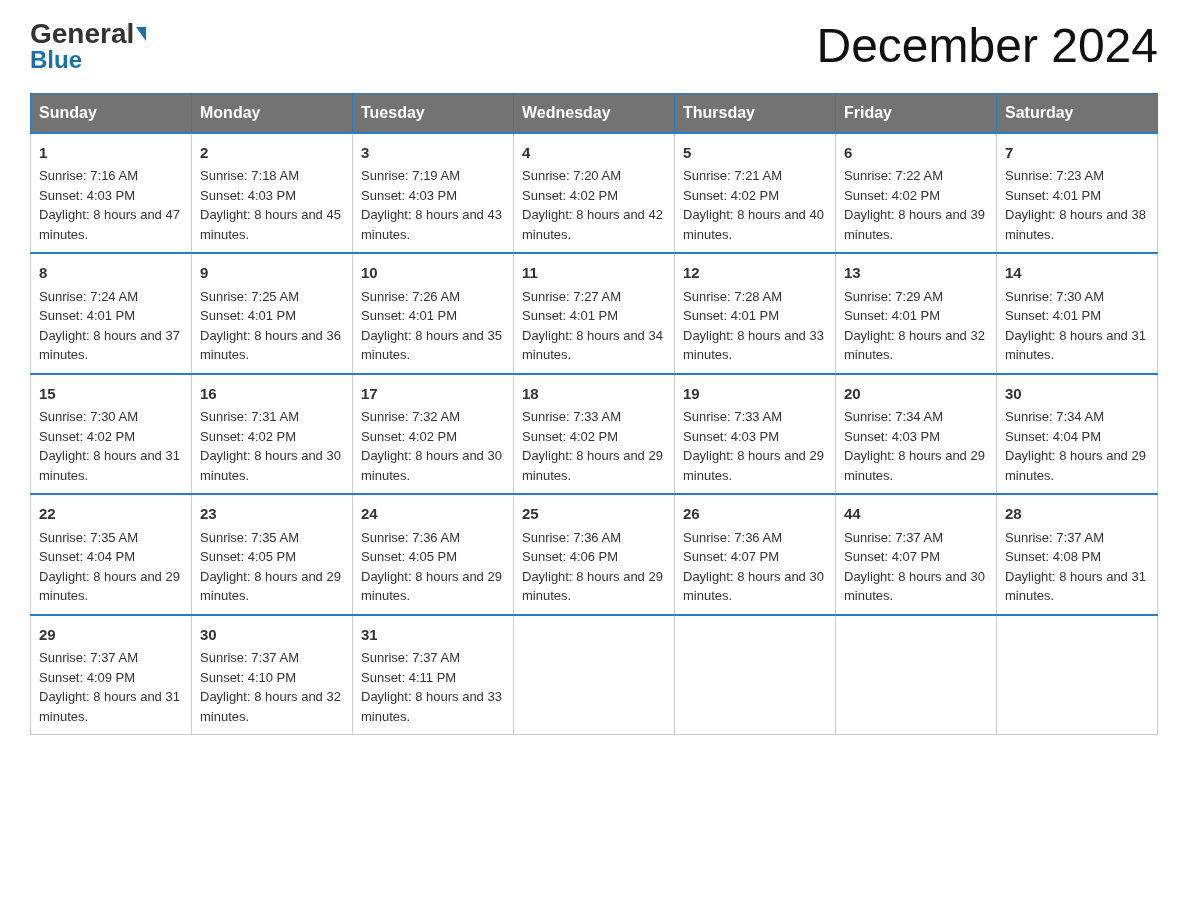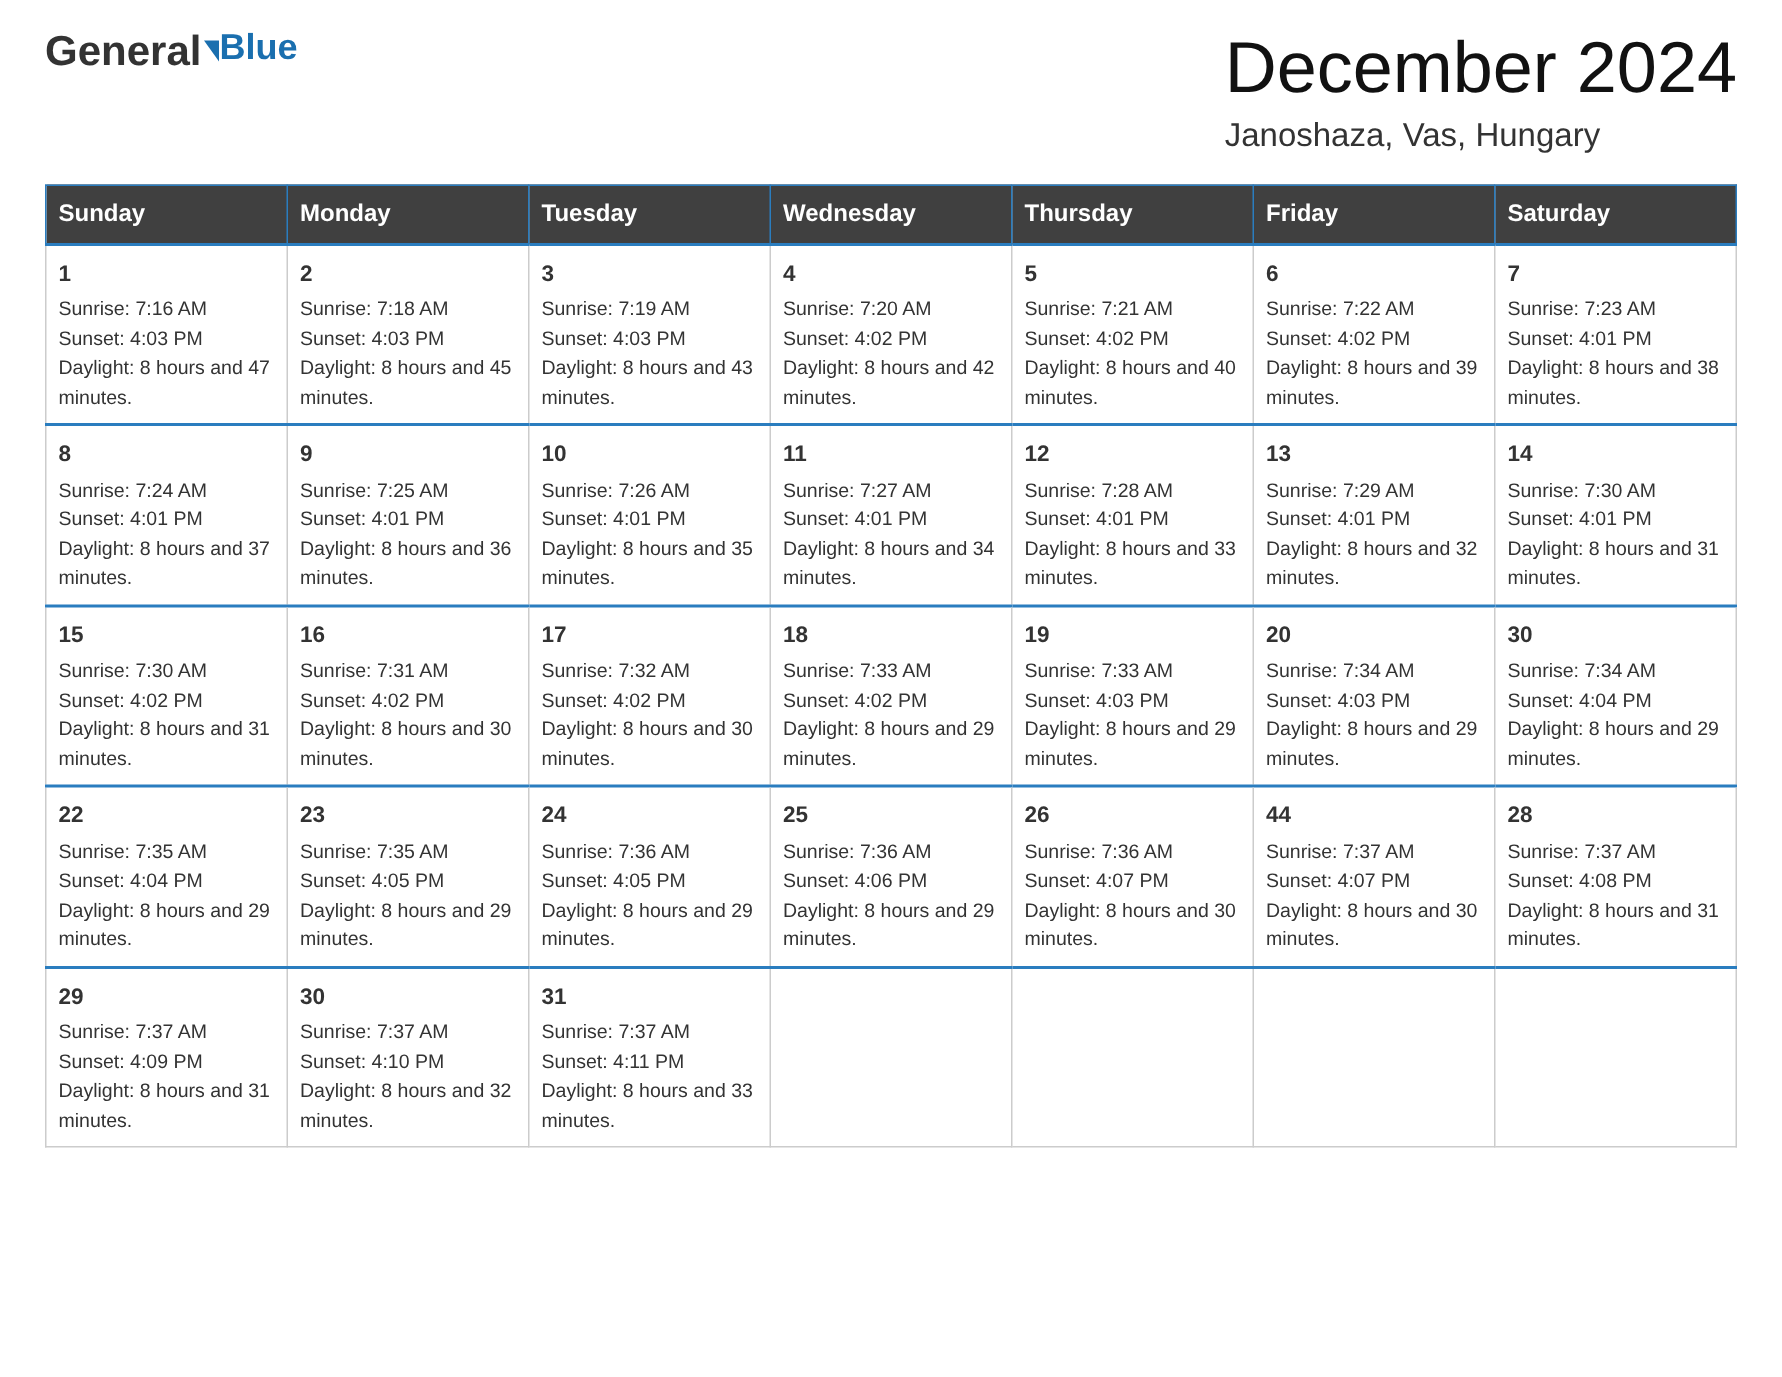--- a/index.html
+++ b/index.html
@@ -12,21 +12,21 @@
       min-height: 918px;
     }
     .header {
       display: flex;
       justify-content: space-between;
       align-items: flex-start;
       margin-bottom: 20px;
     }
     .logo {
       display: flex;
-      flex-direction: row;
+      flex-direction: column;
       align-items: flex-start;
     }
     .logo-text-general {
       font-size: 28px;
       font-weight: bold;
       color: #333;
       line-height: 1;
     }
     .logo-text-blue {
       font-size: 24px;
@@ -59,21 +59,21 @@
       font-size: 22px;
       color: #333;
       margin-top: 4px;
     }
     .calendar-table {
       width: 100%;
       border-collapse: collapse;
       table-layout: fixed;
     }
     .calendar-table th {
-      background-color: #404040;
+      background-color: #737373;
       color: #fff;
       padding: 10px 8px;
       font-size: 16px;
       font-weight: bold;
       text-align: left;
       border: 1px solid #2a7dbf;
     }
     .calendar-table td {
       vertical-align: top;
       padding: 8px;
@@ -104,21 +104,20 @@
 <div class="header">
   <div class="logo">
     <div class="logo-line1">
       <span class="logo-text-general">General</span>
       <span class="logo-arrow"></span>
     </div>
     <span class="logo-text-blue">Blue</span>
   </div>
   <div class="title-block">
     <div class="month-title">December 2024</div>
-    <div class="location-subtitle">Janoshaza, Vas, Hungary</div>
   </div>
 </div>
 
 <table class="calendar-table">
   <thead>
     <tr>
     <th>Sunday</th>
         <th>Monday</th>
         <th>Tuesday</th>
         <th>Wednesday</th>

